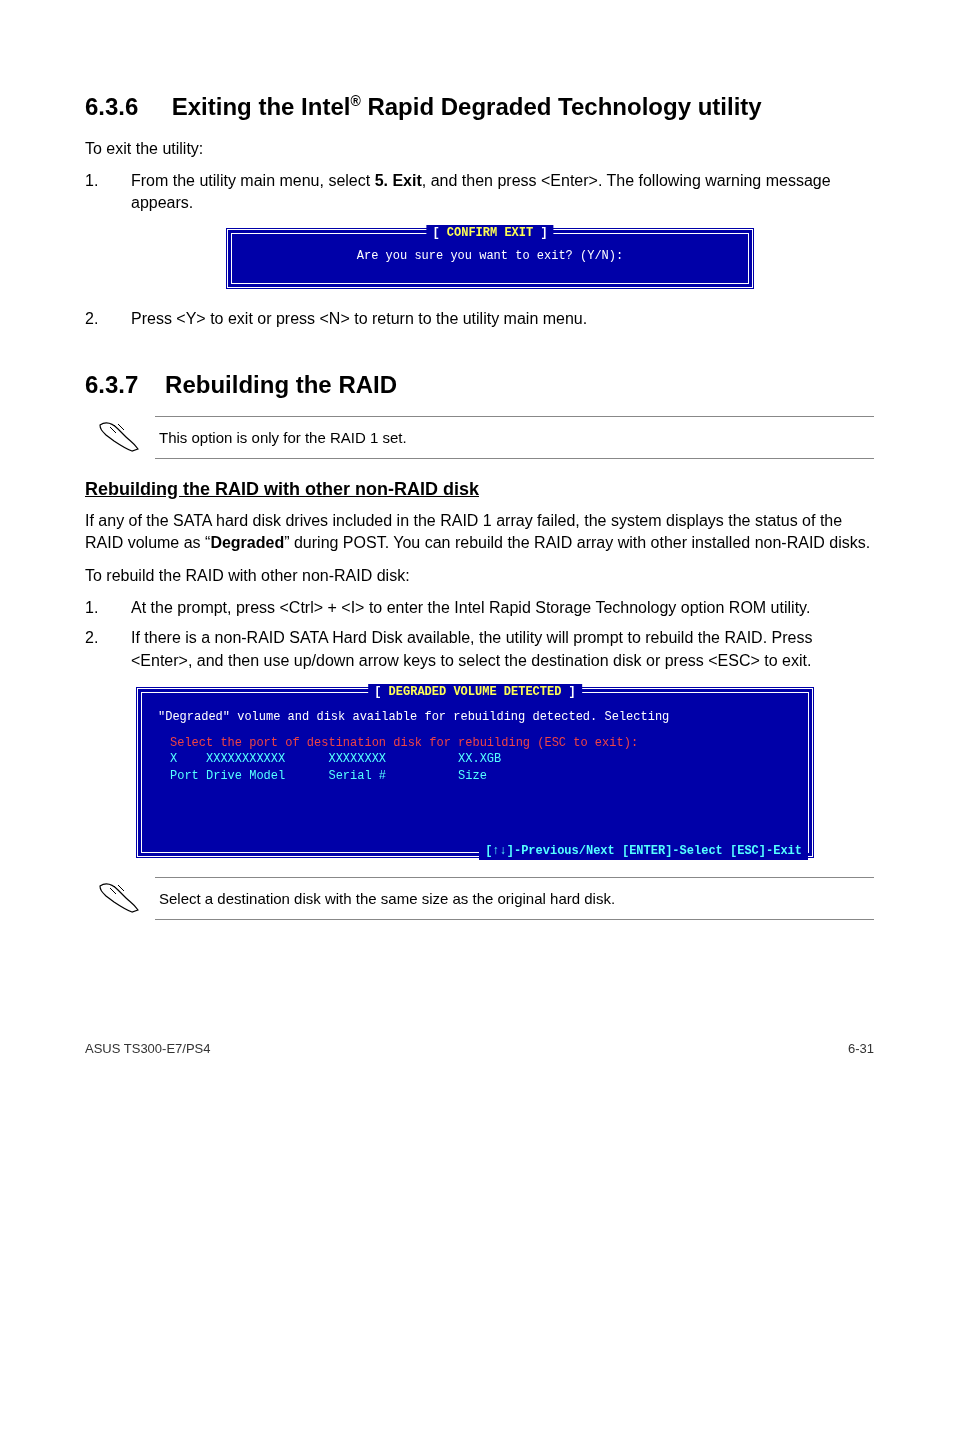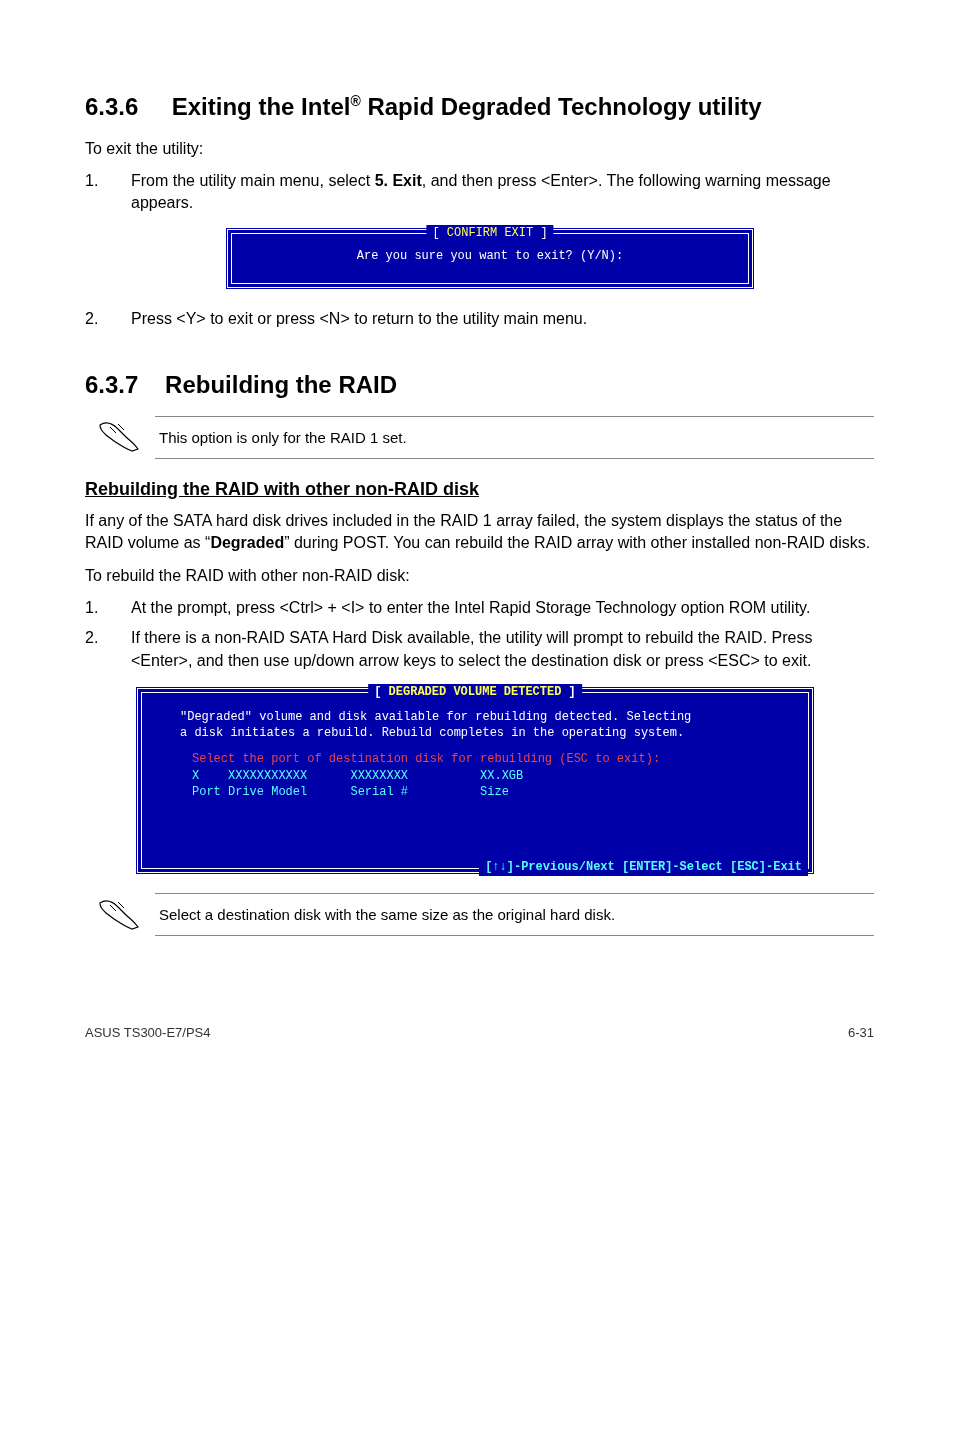--- a/index.html
+++ b/index.html
@@ -43,38 +43,38 @@
   }
   .terminal .tbadge {
     position: absolute;
     top: -9px;
     left: 50%;
     transform: translateX(-50%);
     background: #0000a8;
     color: #ffff55;
     padding: 0 6px;
     white-space: nowrap;
-    font-weight: normal;
+    font-weight: bold;
     text-align: center;
   }
   .terminal .tbadge .br { color: #fff; }
   .terminal2 {
     margin: 14px 0 18px 50px;
     width: 680px;
     border: 3px double #fff;
     background: #0000a8;
     color: #fff;
     font-family: "Courier New", monospace;
     font-size: 12px;
     position: relative;
     padding: 3px;
   }
   .terminal2 .t2inner {
     border: 1px solid #fff;
-    padding: 16px 20px 8px 38px;
+    padding: 16px 20px 8px 16px;
     position: relative;
   }
   .terminal2 .t2badge {
     position: absolute;
     top: -9px;
     left: 50%;
     transform: translateX(-50%);
     background: #0000a8;
     color: #ffff55;
     padding: 0 6px;
@@ -118,21 +118,21 @@
     font-size: 18px;
     font-weight: bold;
     margin: 6px 0 8px 0;
     text-decoration: underline;
   }
   .footer {
     display: flex;
     justify-content: space-between;
     font-size: 13px;
     color: #333;
-    margin-top: 88px;
+    margin-top: 120px;
     text-align: center;
   }
 </style>
 </head>
 <body>
 
 <h2 class="section">
   <span>6.3.6</span>&nbsp;&nbsp;&nbsp;&nbsp;&nbsp;<span>Exiting the Intel</span><sup>®</sup><span> Rapid Degraded Technology utility</span>
 </h2>
 
@@ -192,21 +192,20 @@
     <div class="num">2.</div>
     <div class="body">If there is a non-RAID SATA Hard Disk available, the utility will prompt to rebuild the RAID. Press &lt;Enter&gt;, and then use up/down arrow keys to select the destination disk or press &lt;ESC&gt; to exit.</div>
   </div>
 </div>
 
 <div class="terminal2">
   <div class="t2inner">
     <div class="t2badge"><span class="br">[ </span><span>DEGRADED VOLUME DETECTED</span><span class="br"> ]</span></div>
     <div class="t2msg">
       <span>"Degraded" volume and disk available for rebuilding detected. Selecting</span><br>
-      <span>a disk initiates a rebuild. Rebuild completes in the operating system.</span>
     </div>
     <div class="t2sel">
       <div class="yellow">Select the port of destination disk for rebuilding (ESC to exit):</div>
       <pre>X    XXXXXXXXXXX      XXXXXXXX          XX.XGB</pre>
       <pre>Port Drive Model      Serial #          Size</pre>
       <div style="height:60px;"></div>
     </div>
     <div class="t2footerwrap">
       <span class="t2footer"><span>[↑↓]-Previous/Next  [ENTER]-Select  [ESC]-Exit</span></span>
     </div>

